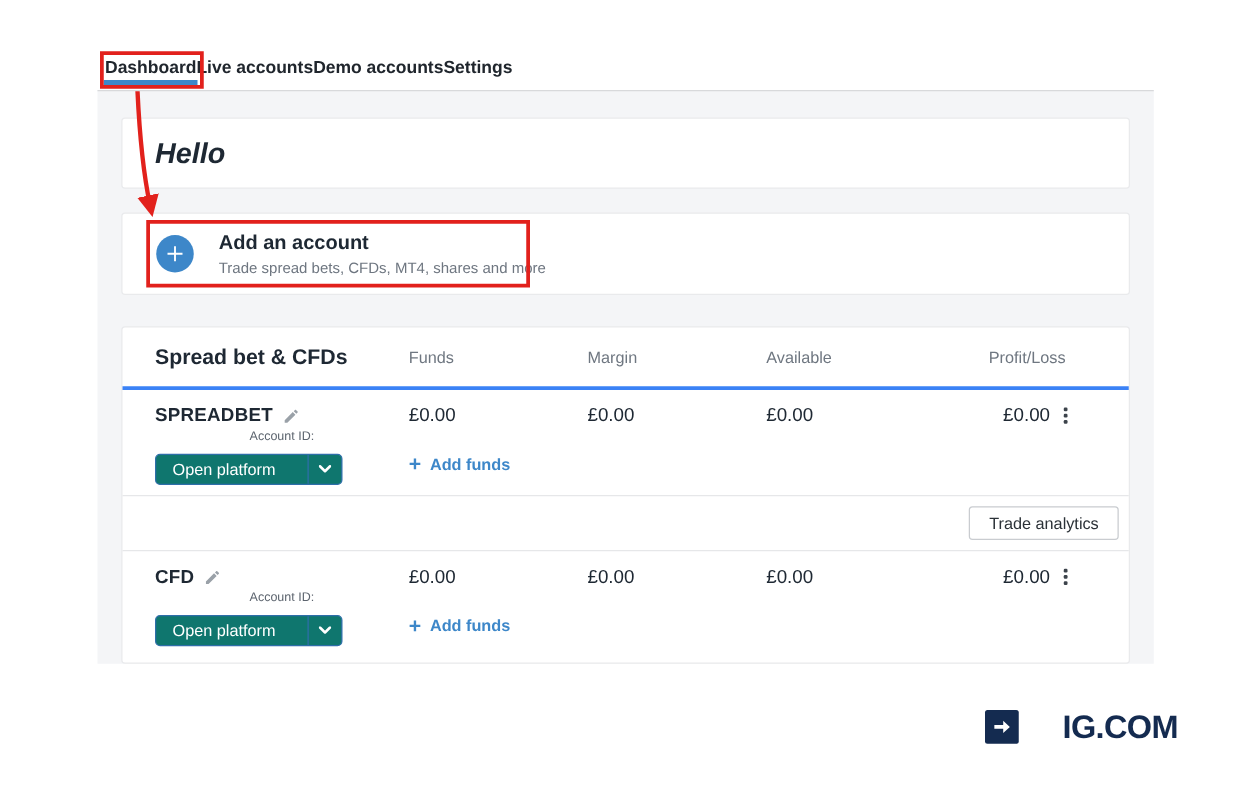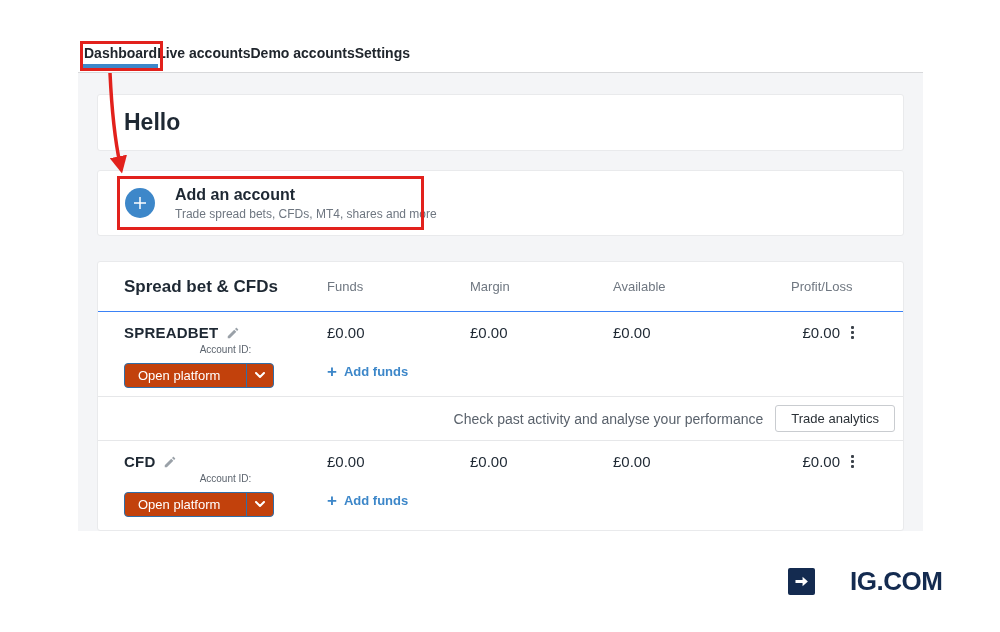--- a/index.html
+++ b/index.html
@@ -25,54 +25,54 @@
 
   
   .content {
     position: absolute; left: 78px; top: 72px; width: 845px; height: 459px;
     background: #f4f5f7; border-top: 1px solid #d8d9db;
   }
   .card {
     position: absolute; left: 19px; width: 807px;
     background: #ffffff; border: 1px solid #e9eaec; border-radius: 3px;
   }
-  .card-hello { top: 21px; height: 57px; display: flex; align-items: center; padding-left: 26px; }
+  .card-hello { top: 21px; height: 57px; display: flex; align-items: center; padding-left: 26px; font-style: italic; }
   .hello-title { font-size: 23px; font-weight: 700; color: #1e2833; }
 
   
   .card-add { top: 97px; height: 66px; display: flex; align-items: center; padding-left: 27px; }
   .plus-circle {
     width: 30px; height: 30px; border-radius: 50%; background: #3d87c9;
     display: flex; align-items: center; justify-content: center; flex: 0 0 auto;
   }
   .plus-circle svg { display: block; }
   .add-texts { margin-left: 20px; }
   .add-title { font-size: 16px; font-weight: 700; color: #1e2833; }
   .add-sub { font-size: 12px; color: #6e7680; margin-top: 3px; }
 
   
   .card-table { top: 188px; height: 270px; }
   .t-grid {
     display: grid; grid-template-columns: 203px 143px 143px 178px 1fr;
     padding: 0 25px 0 26px; align-items: start;
   }
-  .t-header { height: 50px; align-items: center; border-bottom: 1px solid #3b82f6; }
+  .t-header { height: 50px; align-items: center; border-bottom: 3px solid #3b82f6; }
   .section-title { font-size: 17px; font-weight: 700; color: #1e2833; }
   .col-head { font-size: 13px; color: #6f7781; font-weight: 400; }
   .t-row { height: 84px; padding-top: 12px; }
   .t-row-2 { height: 92px; border-top: 1px solid #e6e7e9; }
   .acct-name-line { display: flex; align-items: center; gap: 8px; }
   .acct-name { font-size: 15px; font-weight: 700; color: #1e2833; letter-spacing: 0.2px; }
   .pencil { display: inline-flex; }
   .acct-id { font-size: 10px; color: #5c646e; margin-top: 3px; text-align: center; }
   .money { font-size: 15px; color: #1e2833; }
 
   .open-btn {
     margin-top: 8px; width: 150px; height: 25px;
-    background: #c2410c; border: 1px solid #2e6ea9; border-radius: 4px;
+    background: #0f766e; border: 1px solid #2e6ea9; border-radius: 4px;
     display: flex; align-items: stretch; cursor: pointer; padding: 0;
   }
   .open-btn .lbl {
     flex: 1; color: #ffffff; font-size: 13px; display: flex;
     align-items: center; padding-left: 13px; font-family: "Liberation Sans", sans-serif;
   }
   .open-btn .chev {
     width: 27px; border-left: 1px solid #2e6ea9;
     display: flex; align-items: center; justify-content: center;
   }
@@ -197,21 +197,20 @@
         <span class="money">£0.00</span>
         <span class="kebab">
             <i></i>
             <i></i>
             <i></i>
           </span>
       </div>
     </div>
 
     <div class="analytics-row">
-      <span class="analytics-msg">Check past activity and analyse your performance</span>
       <button class="analytics-btn">Trade analytics</button>
     </div>
 
     <div class="t-grid t-row t-row-2">
       <div>
         <div class="acct-name-line">
           <span class="acct-name">CFD</span>
           <span class="pencil">
             <svg width="14" height="14" viewBox="0 0 24 24" fill="#9aa1a8">
               <path d="M3 17.4V21h3.6L17.7 9.9l-3.6-3.6L3 17.4zM20.7 6.9c.4-.4.4-1 0-1.4l-2.2-2.2c-.4-.4-1-.4-1.4 0l-1.7 1.7 3.6 3.6 1.7-1.7z"></path>

